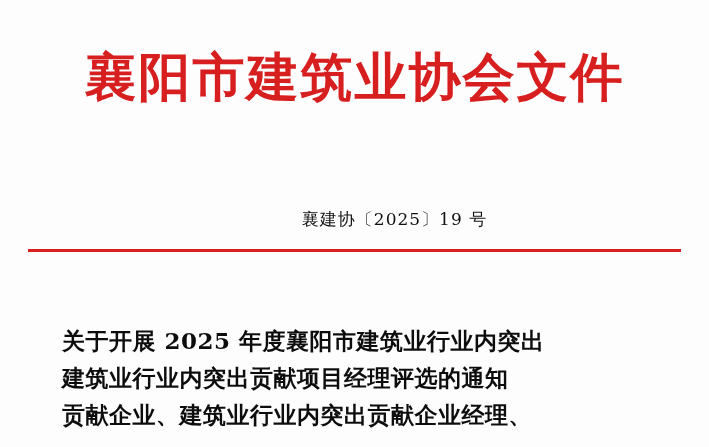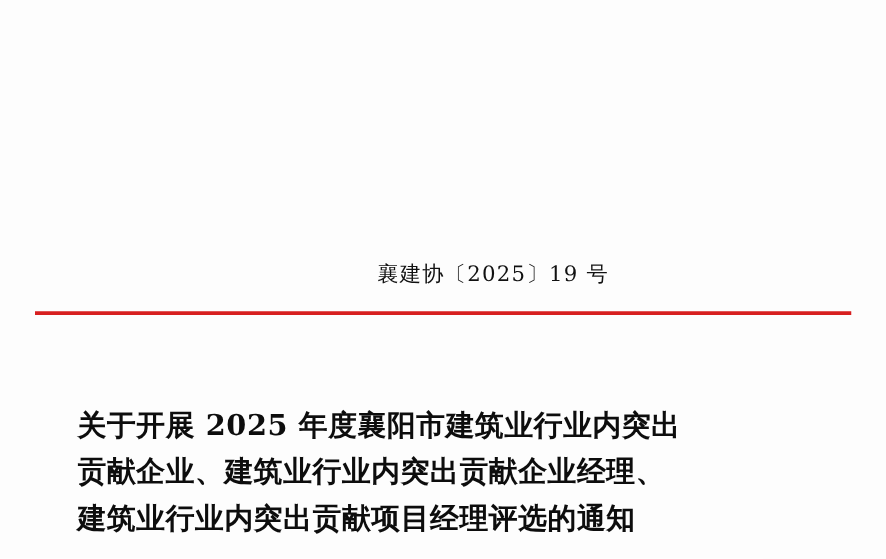--- a/index.html
+++ b/index.html
@@ -79,24 +79,25 @@
   .body-title .line {
     display: block;
     white-space: nowrap;
   }
 </style>
 </head>
 <body>
 
 <div class="page">
 
+  <div class="doc-title">襄阳市建筑业协会文件</div>
 
   <div class="doc-number">襄建协〔2025〕19 号</div>
 
   <div class="red-rule"></div>
 
   <div class="body-title">
     <span class="line">关于开展 2025 年度襄阳市建筑业行业内突出</span>
+    <span class="line">建筑业行业内突出贡献项目经理评选的通知</span>
     <span class="line">贡献企业、建筑业行业内突出贡献企业经理、</span>
-    <span class="line">建筑业行业内突出贡献项目经理评选的通知</span>
   </div>
 
 </div>
 
 </body></html>

